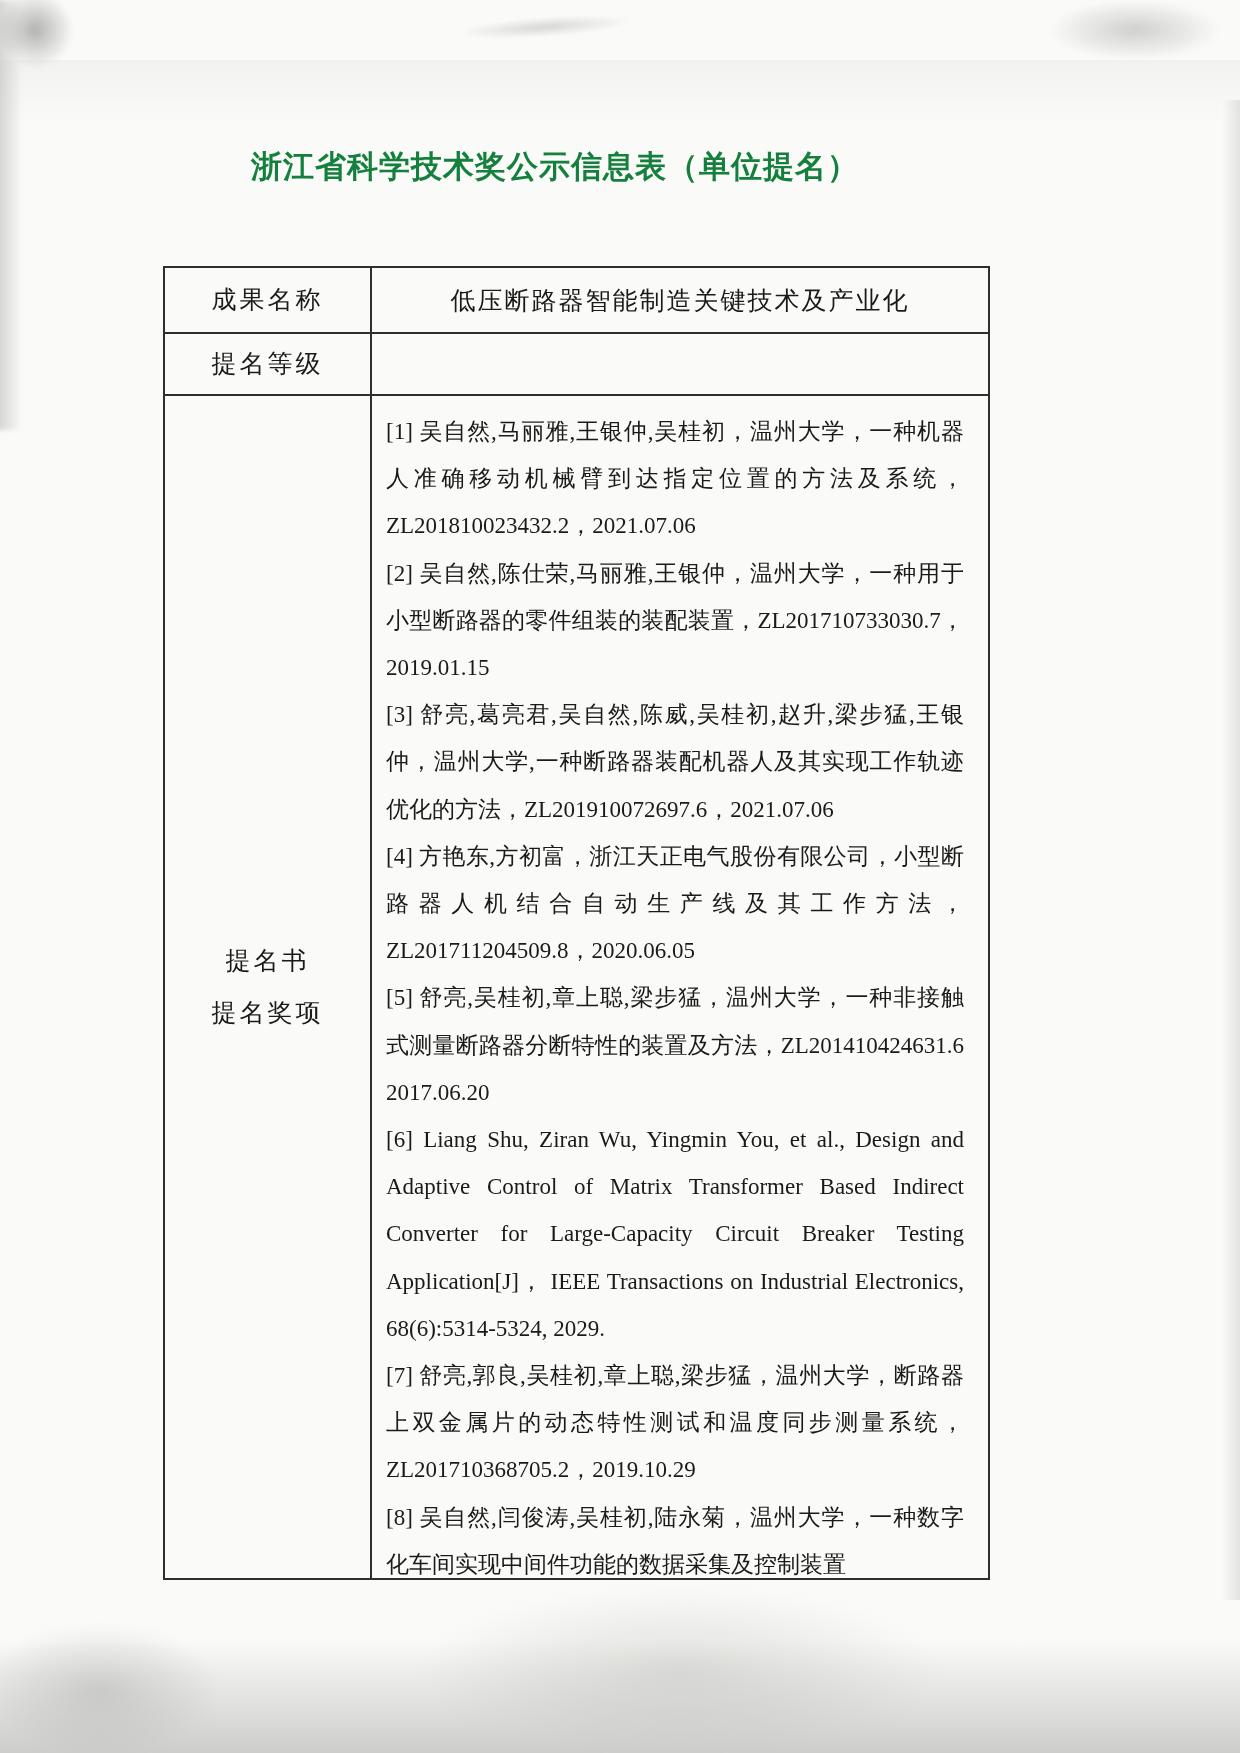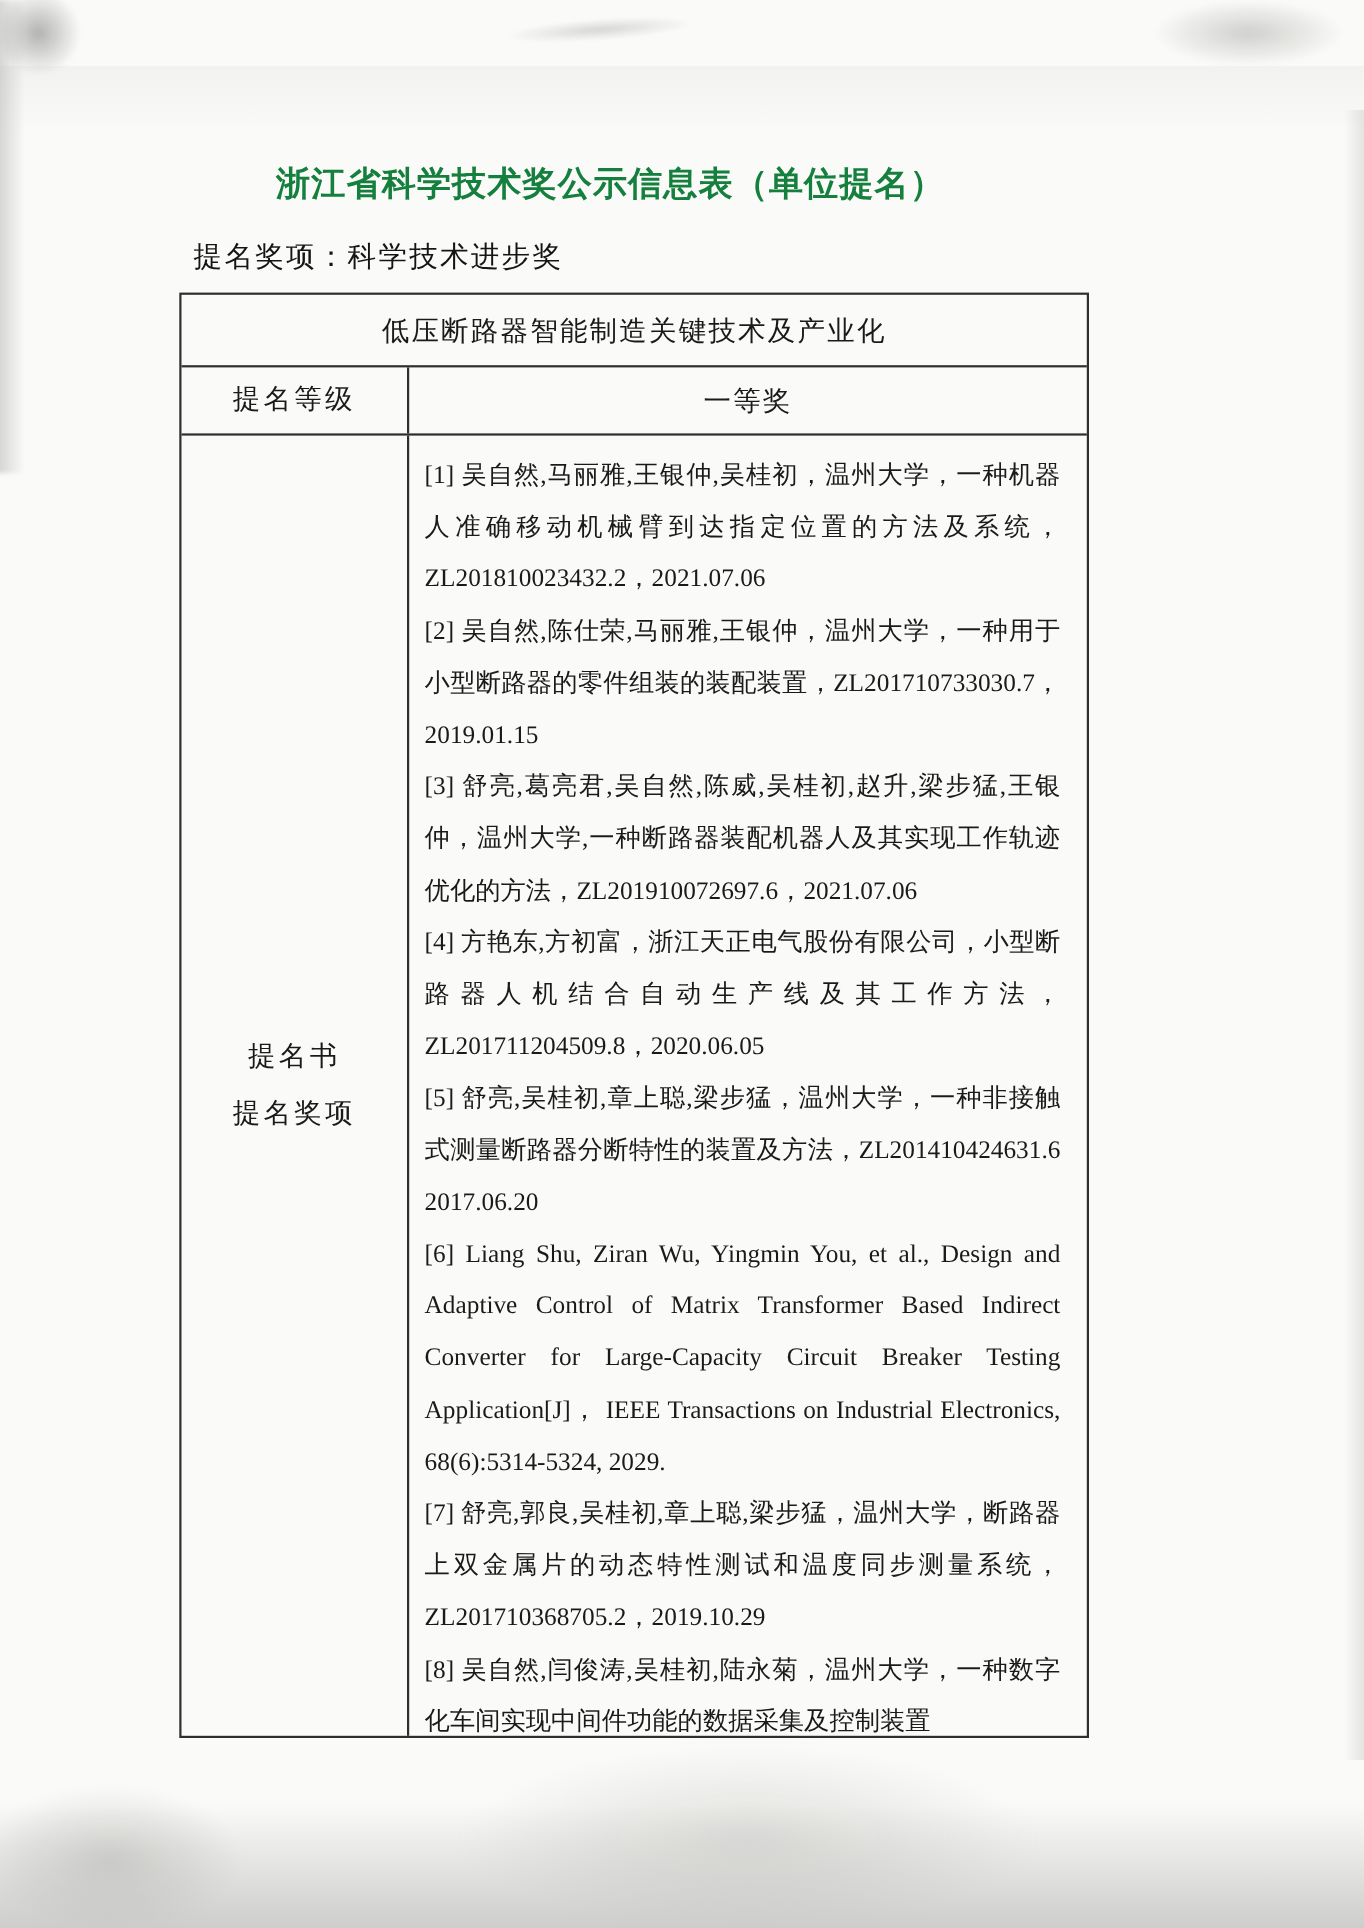--- a/index.html
+++ b/index.html
@@ -123,31 +123,30 @@
   <div class="artifact smudge-top-right"></div>
   <div class="artifact streak-left"></div>
   <div class="artifact band-upper"></div>
   <div class="artifact blob-bottom"></div>
   <div class="artifact blob-bottom-left"></div>
   <div class="artifact shadow-bottom"></div>
   <div class="artifact streak-right"></div>
 
   <div class="doc-title">浙江省科学技术奖公示信息表（单位提名）</div>
 
-  <div class="doc-subtitle">提名奖项：科学技术进步奖</div>
 
   <div class="doc-table">
 
     <div class="t-row row-1">
+      <div class="t-label">成果名称</div>
       <div class="t-value">低压断路器智能制造关键技术及产业化</div>
     </div>
 
     <div class="t-row row-2">
       <div class="t-label">提名等级</div>
-      <div class="t-value">一等奖</div>
     </div>
 
     <div class="t-row row-3">
       <div class="t-label">
         <span>提名书</span>
         <span>提名奖项</span>
       </div>
       <div class="refs">
         <p>[1] 吴自然,马丽雅,王银仲,吴桂初，温州大学，一种机器人准确移动机械臂到达指定位置的方法及系统，ZL201810023432.2，2021.07.06</p>
         <p>[2] 吴自然,陈仕荣,马丽雅,王银仲，温州大学，一种用于小型断路器的零件组装的装配装置，ZL201710733030.7，2019.01.15</p>

